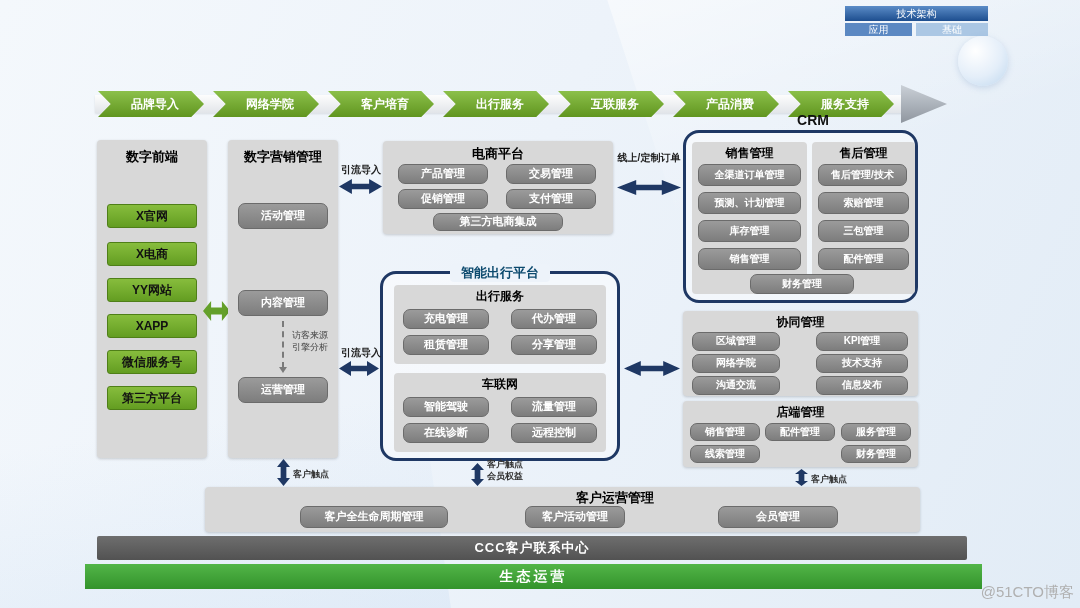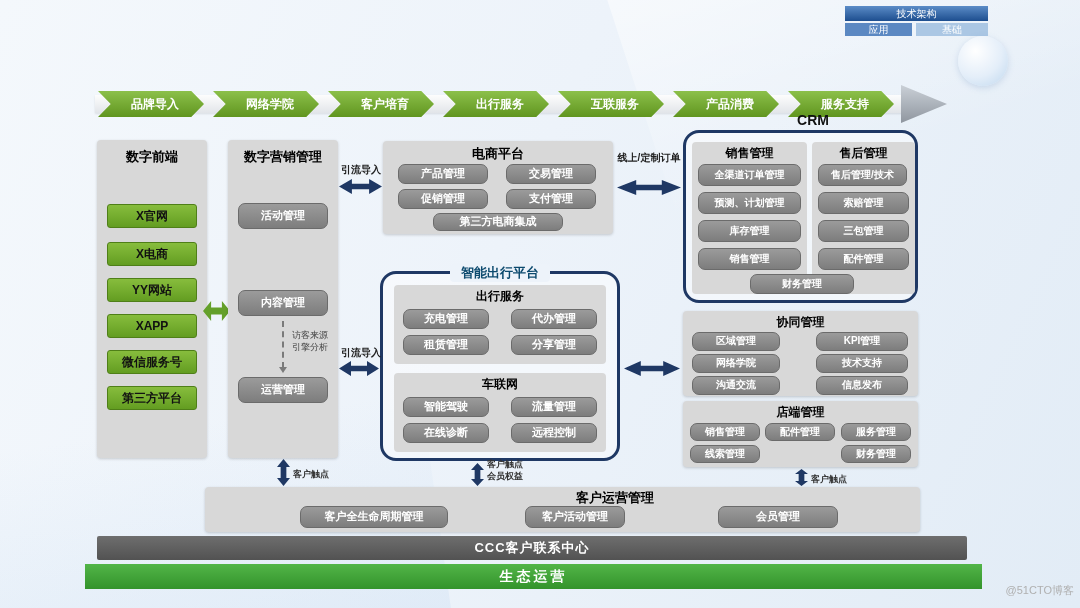--- a/index.html
+++ b/index.html
@@ -47,21 +47,21 @@
   .arrow-green{background:#64a02a}
   .alabel{position:absolute;font-size:10px;font-weight:600;color:#222;text-align:center;line-height:1.15}
   .slabel{position:absolute;font-size:9px;font-weight:600;color:#333;white-space:nowrap}
   .dash-line{position:absolute;width:0;border-left:2px dashed #7a7a7a}
   .dash-head{position:absolute;width:0;height:0;border-left:4px solid transparent;
              border-right:4px solid transparent;border-top:6px solid #7a7a7a}
   .note{position:absolute;font-size:9px;color:#444;line-height:1.3;white-space:nowrap}
   .bar{position:absolute;display:flex;align-items:center;justify-content:center;color:#fff;font-weight:bold}
   .bar-ccc{background:linear-gradient(#6e6e6e,#525252);font-size:13px;letter-spacing:1px;border-radius:2px}
   .bar-eco{background:linear-gradient(#52b548,#33932b);font-size:14px;letter-spacing:3px}
-  .watermark{position:absolute;color:#b0b0b0;font-size:11px}
+  .watermark{position:absolute;color:#b0b0b0;font-size:15px}
 </style>
 </head>
 <body>
 
 <div class="stage">
 
   <div class="streak streak1"></div>
   <div class="streak streak2"></div>
 
 

